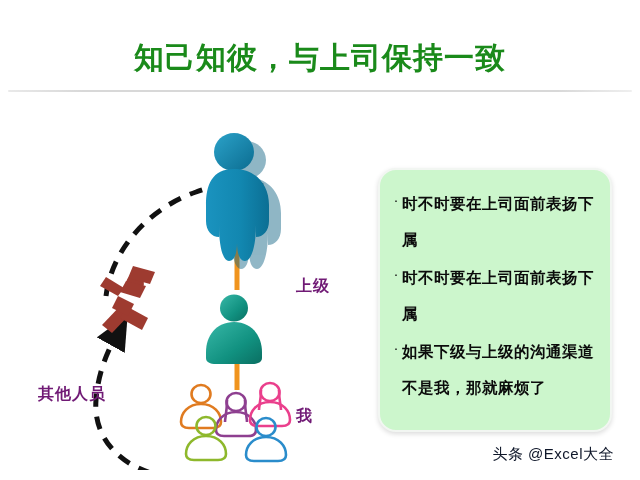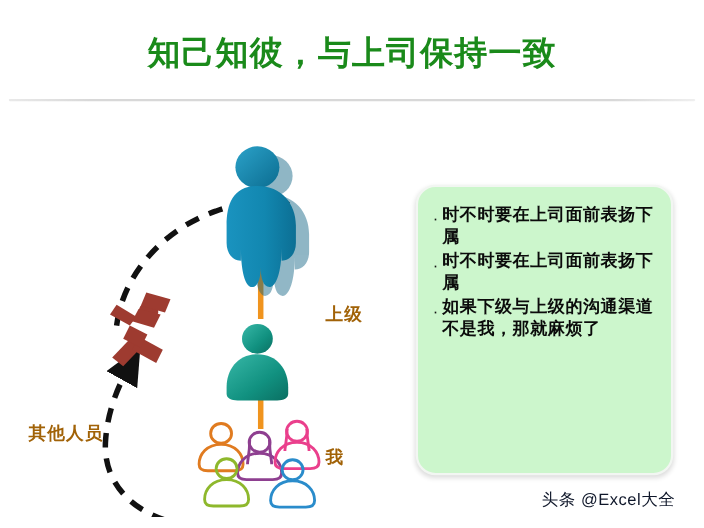--- a/index.html
+++ b/index.html
@@ -12,21 +12,21 @@
   }
   #slide{
     position:absolute;inset:0;
     width:640px;height:480px;
     background:#ffffff;
   }
 
   
   #title-bar{
     position:absolute;left:0;top:34px;width:640px;height:48px;
-    display:flex;align-items:flex-start;justify-content:center;
+    display:flex;align-items:center;justify-content:center;
   }
   #title-text{
     font-size:30px;
     font-weight:bold;
     color:#1a8a1a;
     letter-spacing:1px;
     white-space:nowrap;
     line-height:1;
   }
   #title-divider{
@@ -38,27 +38,27 @@
   
   #diagram{
     position:absolute;left:0;top:100px;width:370px;height:370px;
   }
   #diagram svg{position:absolute;left:0;top:0;}
 
   .fig-label{
     position:absolute;
     font-size:16px;
     font-weight:bold;
-    color:#a16207;
+    color:#701a75;
     white-space:nowrap;
     letter-spacing:1px;
   }
   #label-superior{left:296px;top:176px;}
   #label-me{left:296px;top:306px;}
-  #label-others{left:26px;top:284px;text-align:right;}
+  #label-others{left:38px;top:284px;text-align:right;}
 
   
   #bullet-panel{
     position:absolute;left:378px;top:168px;width:234px;height:264px;
     background:#ccf6cc;
     border:2px solid #f2f6f2;
     border-radius:18px;
     box-sizing:border-box;
     box-shadow:0 2px 5px rgba(0,0,0,0.14);
     padding:16px 12px 10px 10px;
@@ -74,21 +74,21 @@
     font-size:15px;
     line-height:28px;
     color:#111;
     text-align:center;
   }
   .bullet-text{
     flex:1;
     font-size:15.5px;
     font-weight:bold;
     color:#0b0b0b;
-    line-height:20px;
+    line-height:36px;
     letter-spacing:0.5px;
   }
 
   
   #watermark{
     position:absolute;right:26px;bottom:16px;
     font-size:15px;
     color:#0f172a;
     letter-spacing:0.5px;
     white-space:nowrap;

